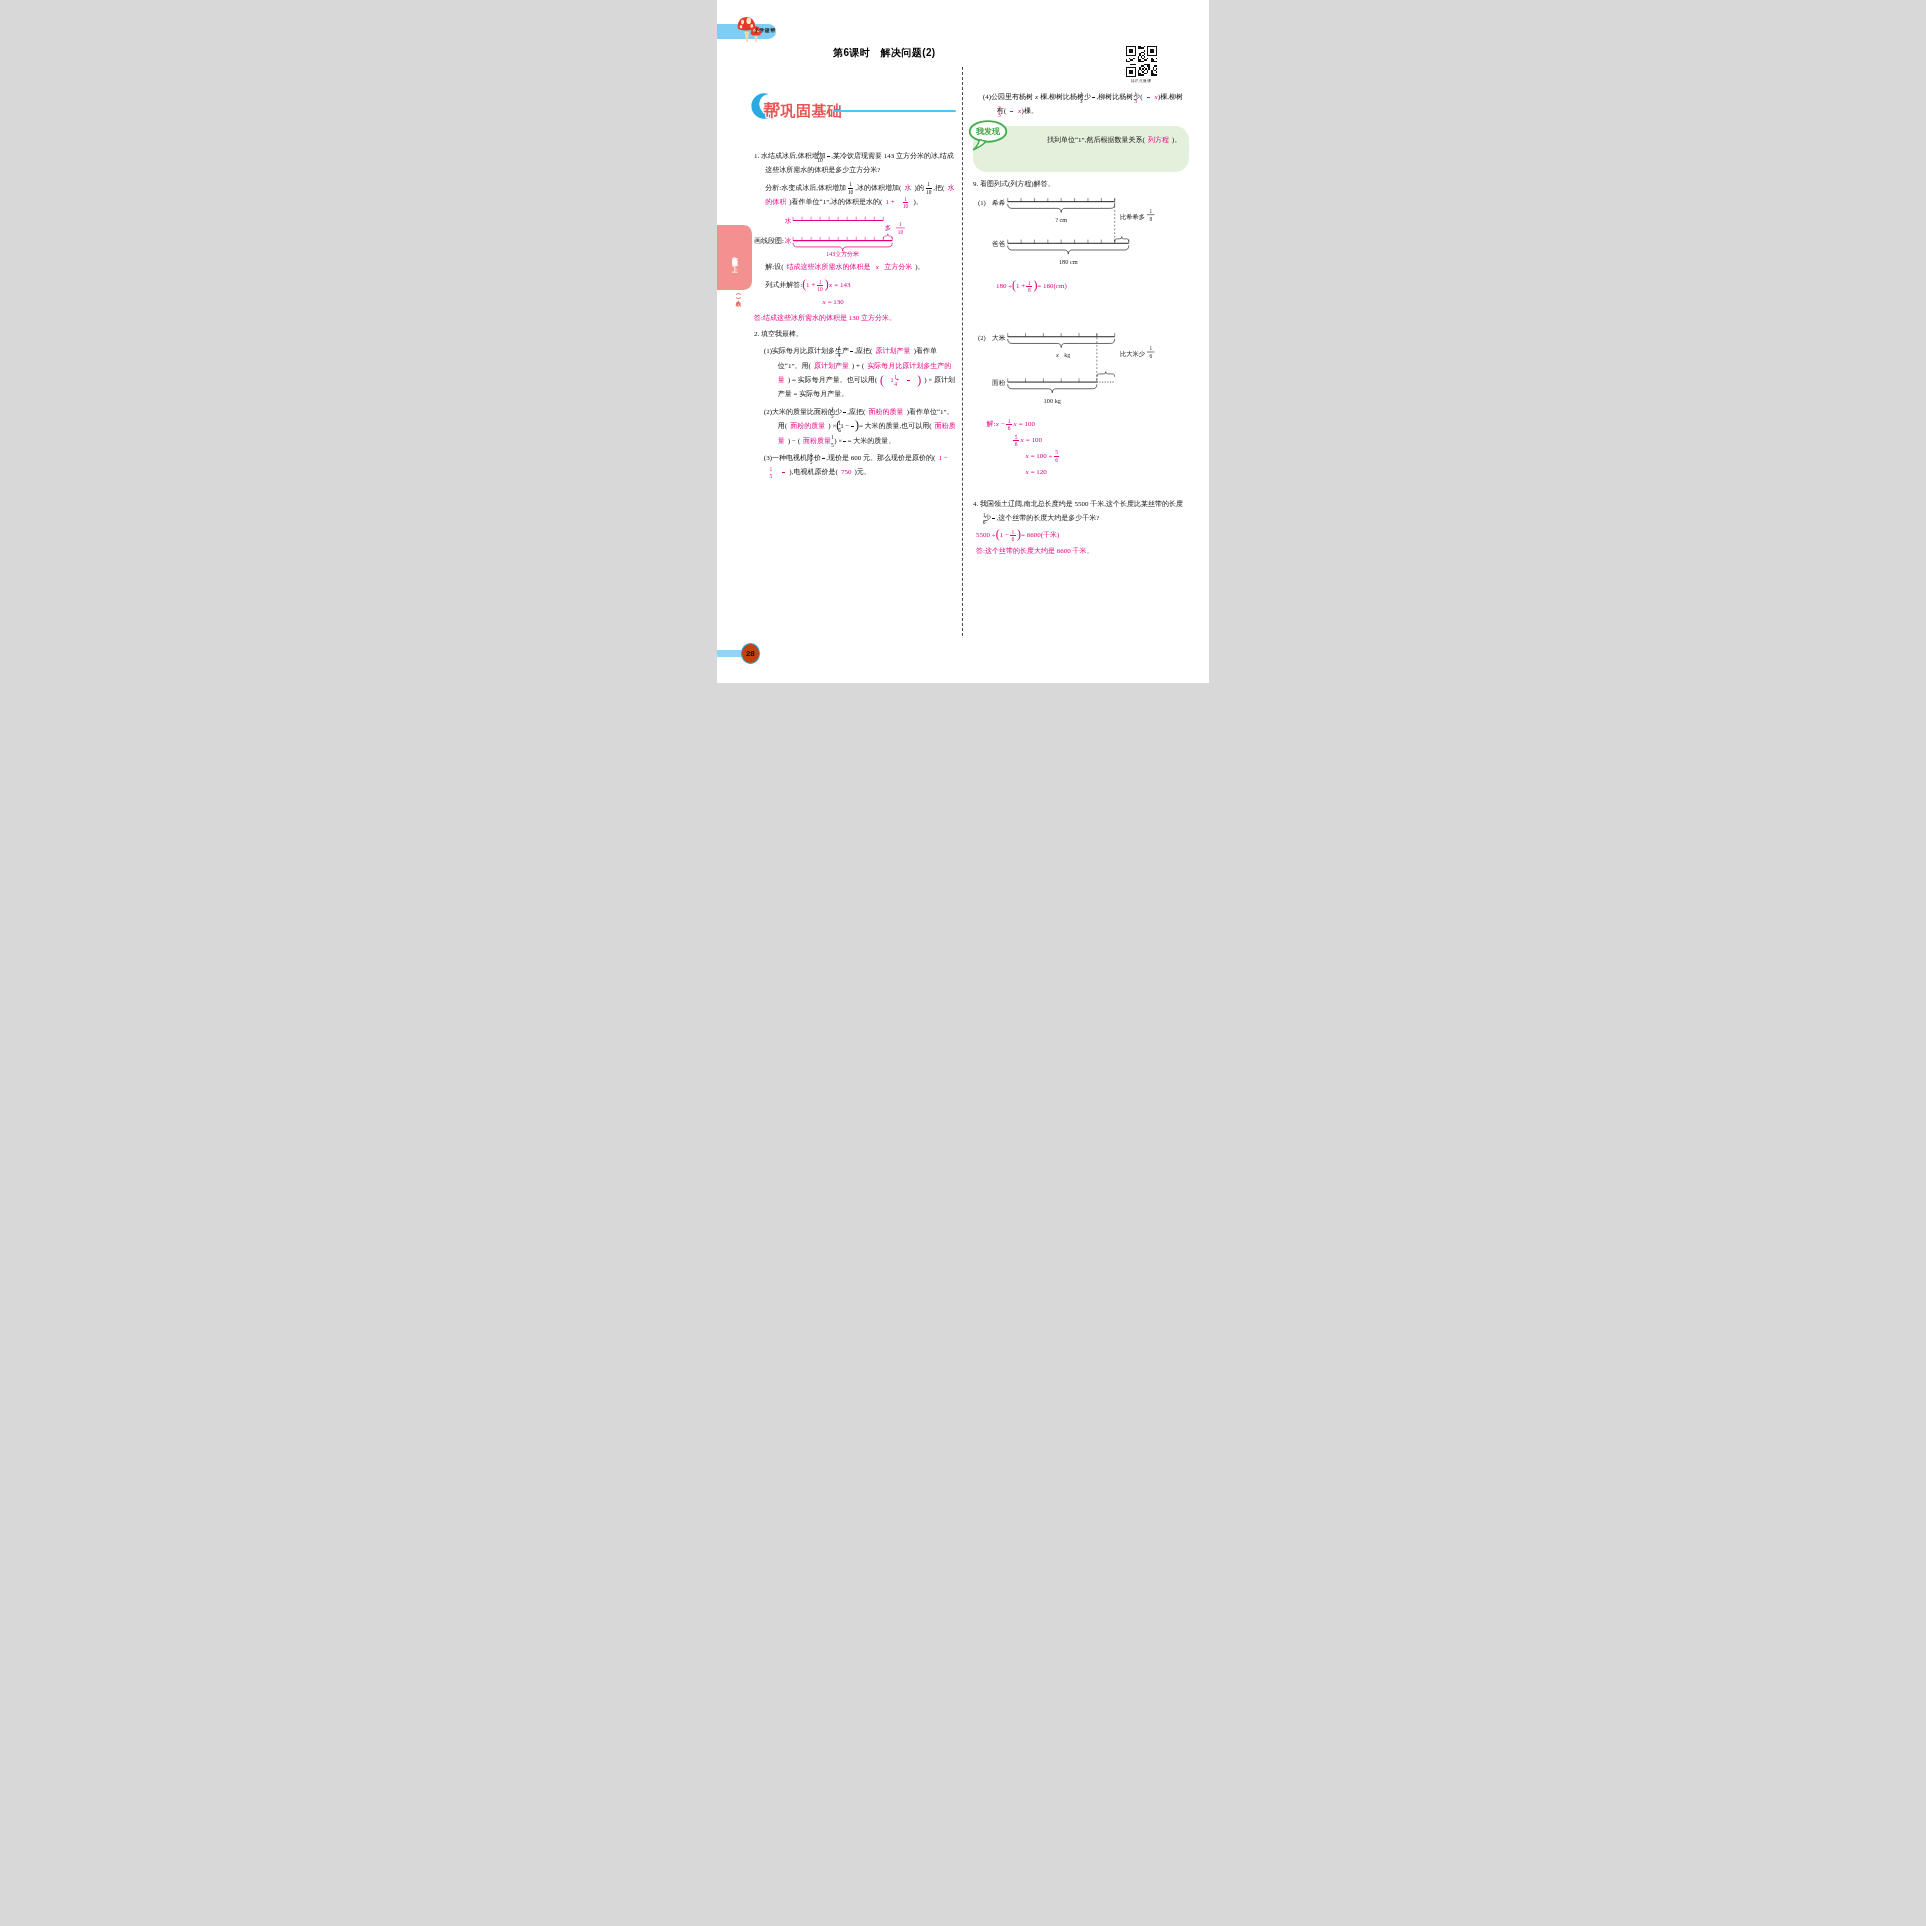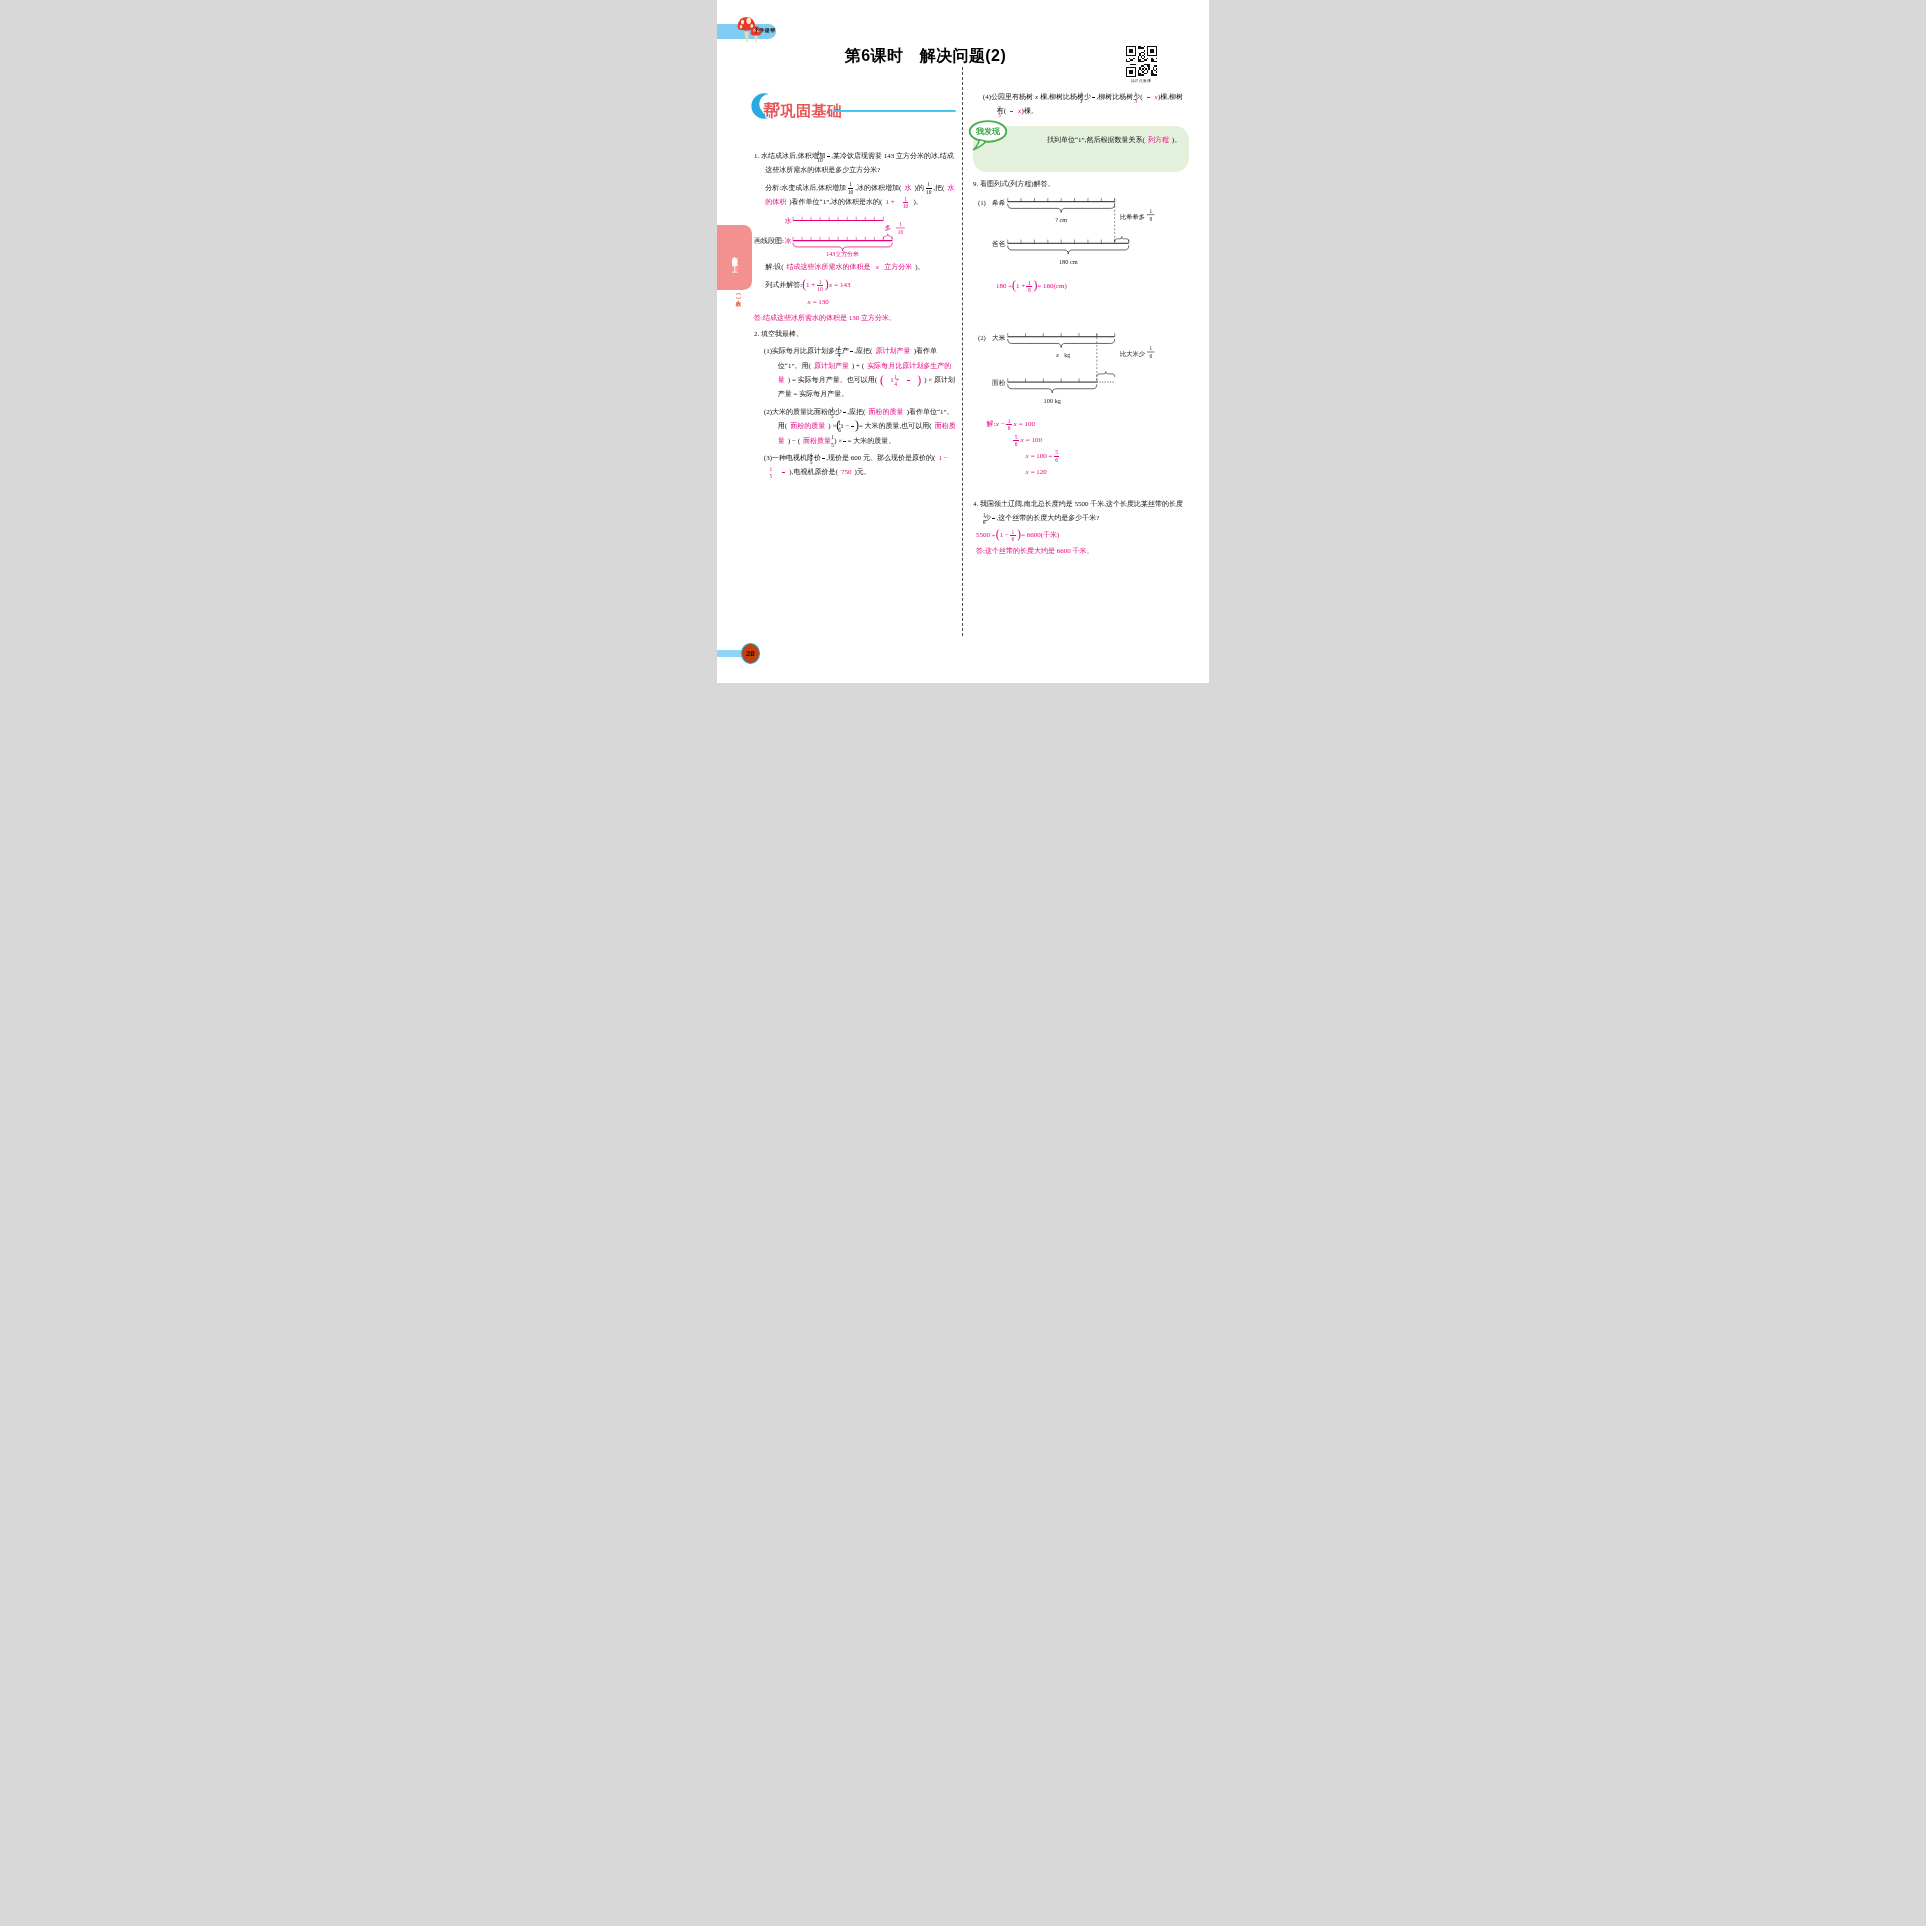--- a/index.html
+++ b/index.html
@@ -4,21 +4,21 @@
 <style>
   html,body{margin:0;padding:0;background:#d8d8d8;}
   .sheet{
     position:relative;width:492px;height:683px;margin:0 auto;background:#ffffff;
     font-family:"Liberation Serif",serif;color:#111;overflow:hidden;
   }
   
   .brand-band{position:absolute;left:0;top:24px;width:59px;height:14.6px;background:#7ecef4;border-radius:0 7.3px 7.3px 0;}
   .mushrooms{position:absolute;left:18.5px;top:14px;}
   .brand{position:absolute;left:37px;top:27px;font-size:5px;font-weight:bold;color:#1a1a1a;font-family:"Liberation Sans",sans-serif;letter-spacing:0.4px;}
-  .title{position:absolute;left:116px;top:46px;width:185px;margin:0;text-align:center;font-size:16px;font-weight:bold;font-family:"Liberation Sans",sans-serif;letter-spacing:0.4px;color:#000;}
+  .title{position:absolute;left:116px;top:46px;width:185px;margin:0;font-size:10px;font-weight:bold;font-family:"Liberation Sans",sans-serif;letter-spacing:0.4px;color:#000;}
   .qr{position:absolute;left:408px;top:46px;width:32px;text-align:center;}
   .qr svg{display:block;margin:0 auto;}
   .qr-cap{margin-top:1.2px;font-size:3.7px;color:#222;letter-spacing:0.4px;}
   
   .tab{position:absolute;left:0;top:225px;width:35px;height:65px;background:#f2918f;border-radius:0 8.5px 8.5px 0;display:flex;align-items:center;justify-content:center;}
   .tab-grade{writing-mode:vertical-rl;color:#fff;font-size:5.8px;font-weight:bold;font-family:"Liberation Sans",sans-serif;letter-spacing:1.5px;}
   .tab-edition{position:absolute;left:19px;top:293px;writing-mode:vertical-rl;color:#e8604f;font-size:5.4px;font-weight:bold;font-family:"Liberation Sans",sans-serif;letter-spacing:0.8px;}
   
   .divider{position:absolute;left:245px;top:67px;height:569px;width:0;border-left:0.8px dashed #4a4a4a;}
   
@@ -46,21 +46,21 @@
   
   .diagram-row{display:flex;align-items:flex-start;margin:2.3px 0 3.9px 0;}
   .dlabel{white-space:nowrap;margin-top:21px;}
   svg text{font-family:"Liberation Serif",serif;}
   
   .discover{position:relative;margin:7.7px 0 5.4px 0;}
   .discover-box{background:#e3f0dc;border-radius:14px;padding:6.2px 7.7px;min-height:33px;text-align:right;}
   .discover-box .spacer{float:left;width:33px;height:14px;}
   .bubble{position:absolute;left:-4.6px;top:-6.2px;}
   
-  .ml-eqx{margin-left:53px;}
+  .ml-eqx{margin-left:68px;}
   .sol0{margin-left:13.5px;}
   .sol1{margin-left:39px;}
   .sol2{margin-left:52px;}
   
   .pagebar{position:absolute;left:0;top:650px;width:29px;height:7.3px;background:#8fd5f6;}
   .pagenum{position:absolute;left:23.5px;top:643px;width:17.7px;height:19px;background:#c2410c;border:1.2px solid #29abe2;border-radius:50%;
     display:flex;align-items:center;justify-content:center;font-family:"Liberation Sans",sans-serif;font-size:8px;font-weight:bold;color:#111;}
 </style>
 </head>
 <body>

